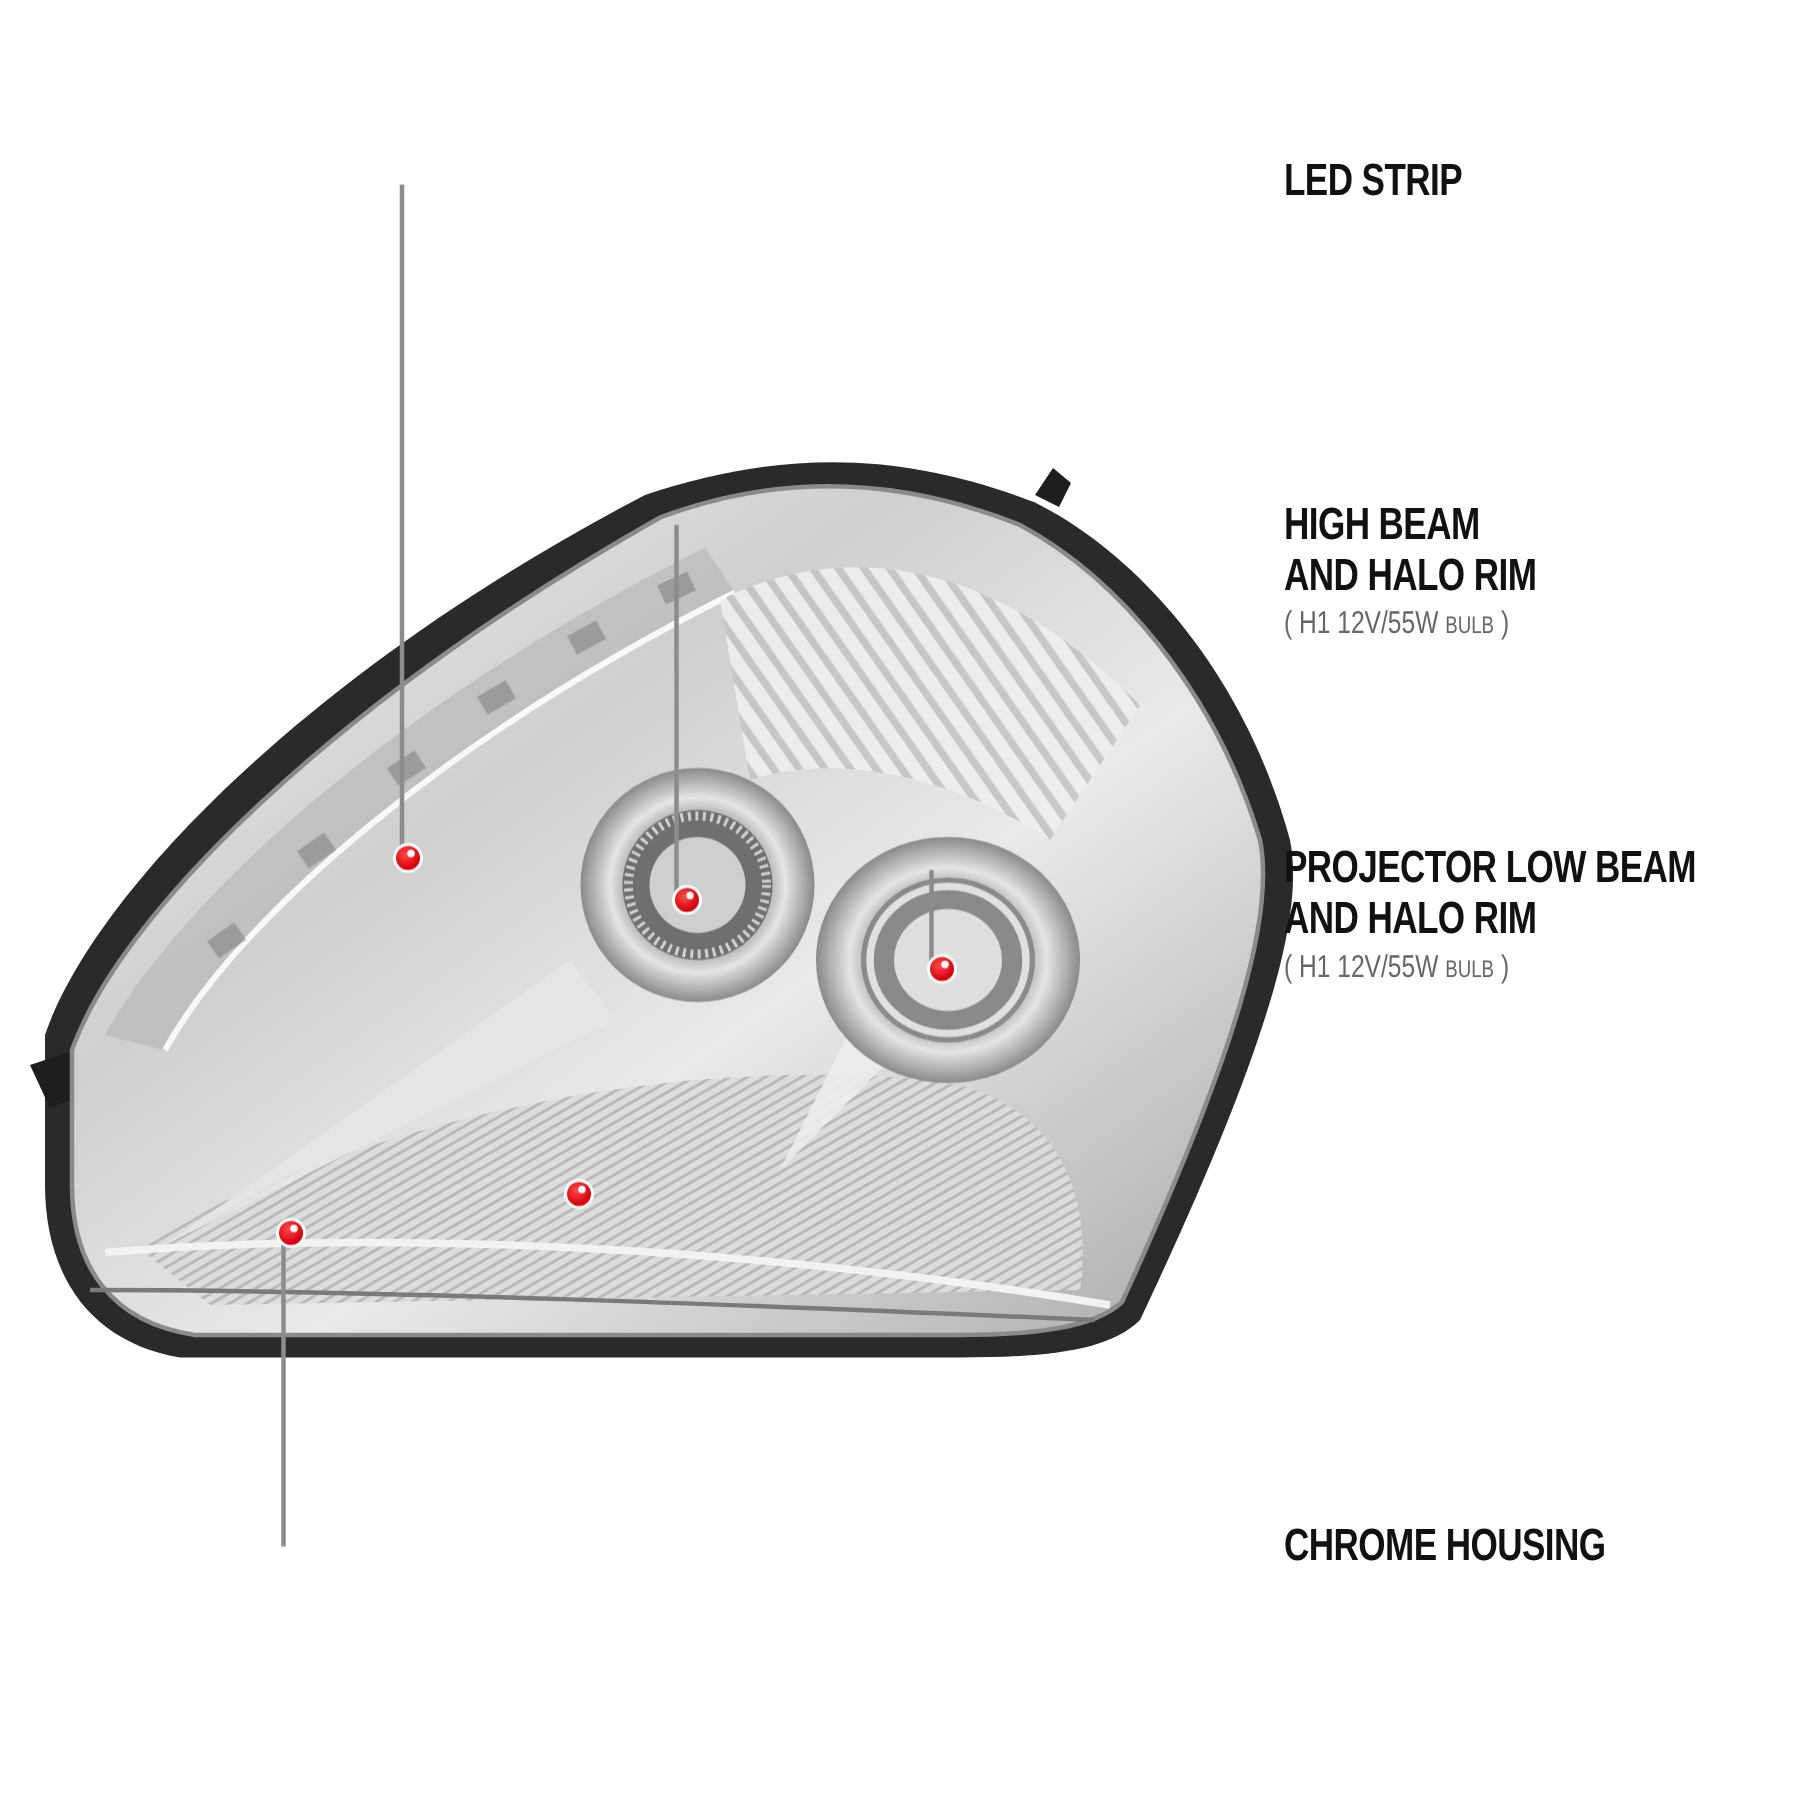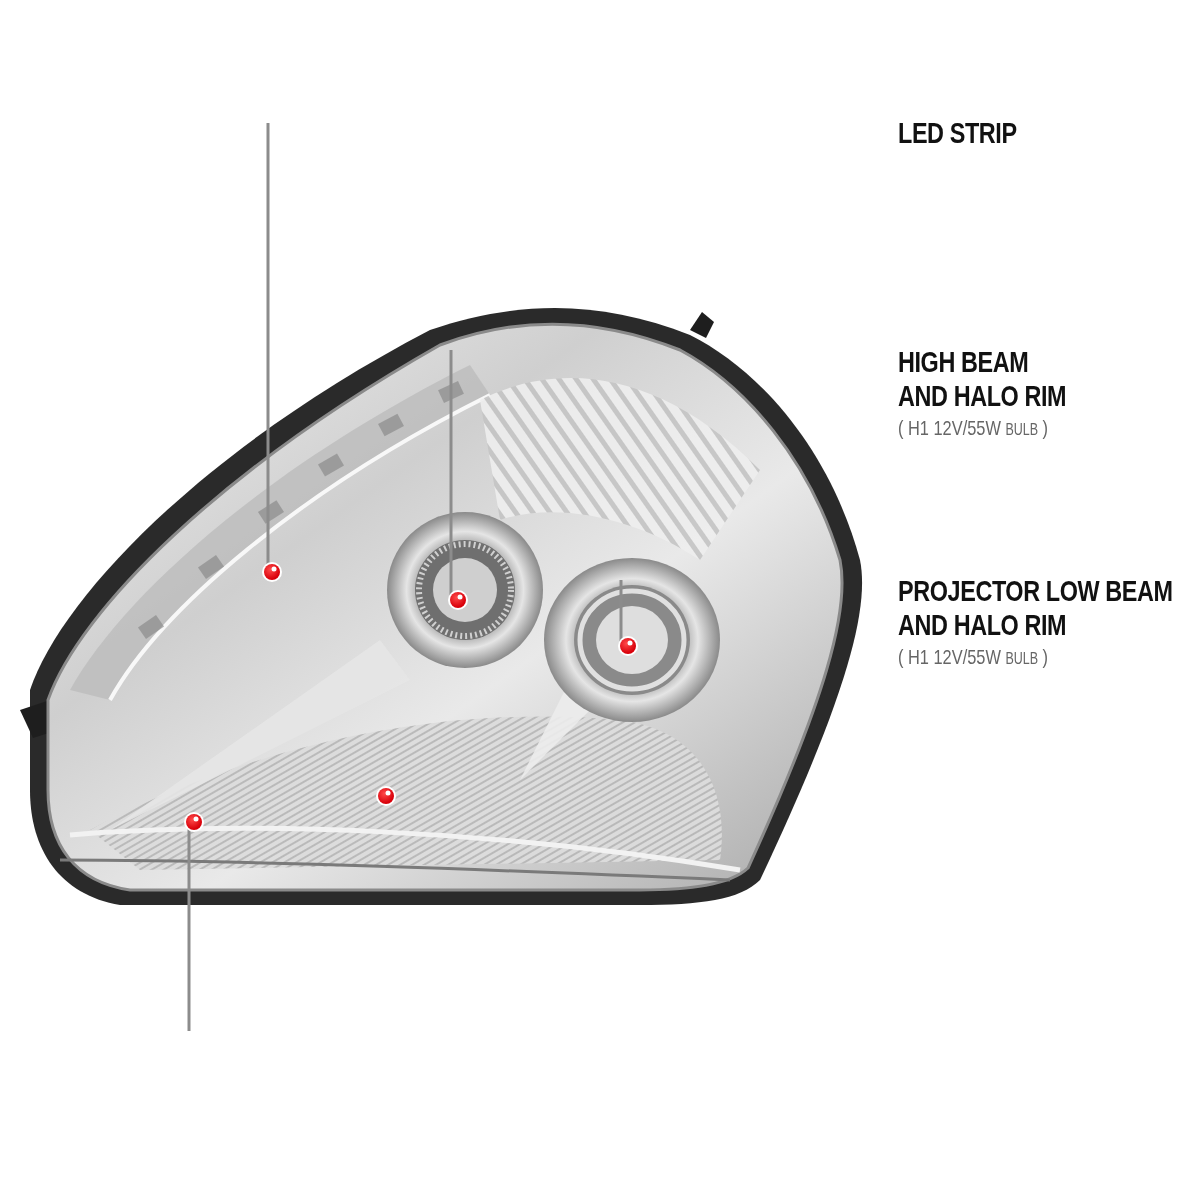--- a/index.html
+++ b/index.html
@@ -1,18 +1,18 @@
 <!DOCTYPE html>
 <html><head>
   <meta charset="utf-8">
   <style>
     html, body { margin: 0; padding: 0; background: #ffffff; }
     body { width: 1200px; height: 1200px; position: relative; overflow: hidden; font-family: "Liberation Sans", sans-serif; }
     #stage { position: absolute; left: 0; top: 0; width: 1200px; height: 1200px; }
-    .label-block { position: absolute; left: 898px; color: #111111; margin-top: 12px; }
+    .label-block { position: absolute; left: 856px; color: #111111; }
     .label-main {
       font-family: "Liberation Sans", sans-serif;
       font-weight: 700;
       font-size: 30px;
       line-height: 34px;
       letter-spacing: -0.5px;
       transform: scaleX(0.78);
       transform-origin: left center;
       white-space: nowrap;
       text-transform: uppercase;
@@ -179,14 +179,17 @@
     <div class="label-main">AND HALO RIM</div>
     <div class="label-sub">
       <span>(</span>
       <span>H1  12V/55W</span>
       <span class="small">BULB</span>
       <span>)</span>
     </div>
   </div>
 
 
+  <div class="label-block" style="top:1014px">
+    <div class="label-main">CHROME HOUSING</div>
+  </div>
 
 </div>
 
 </body></html>

